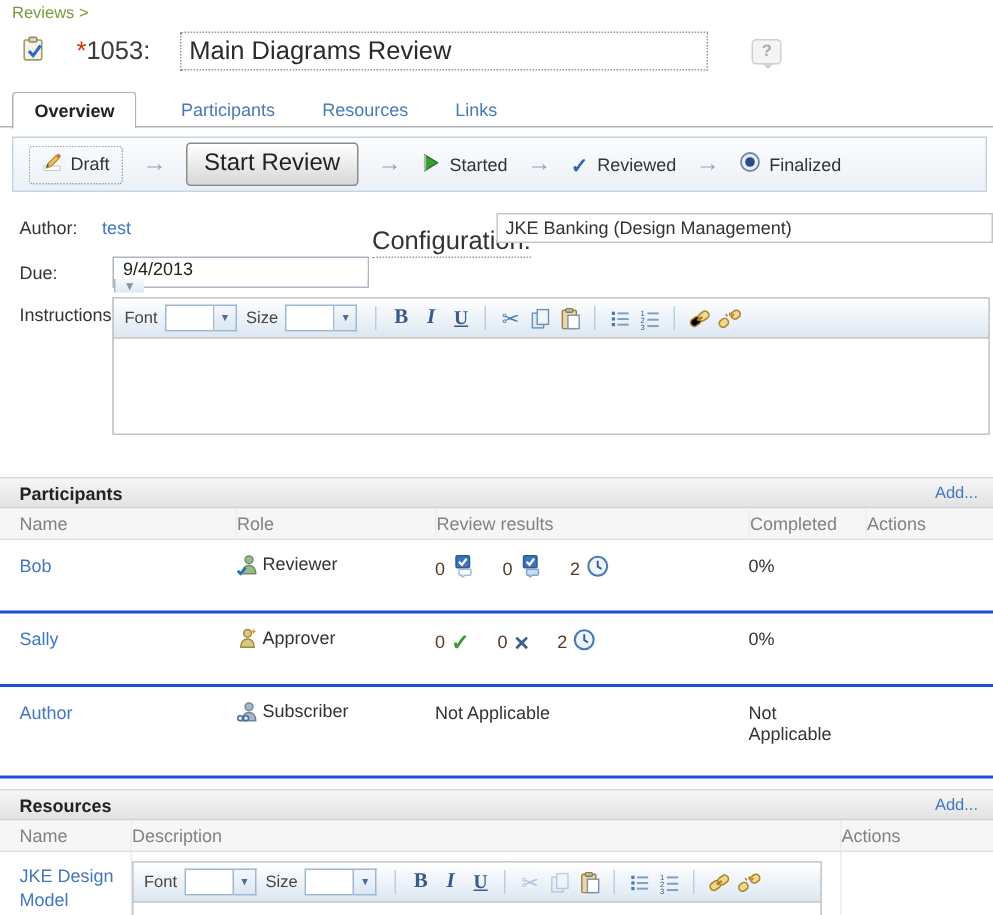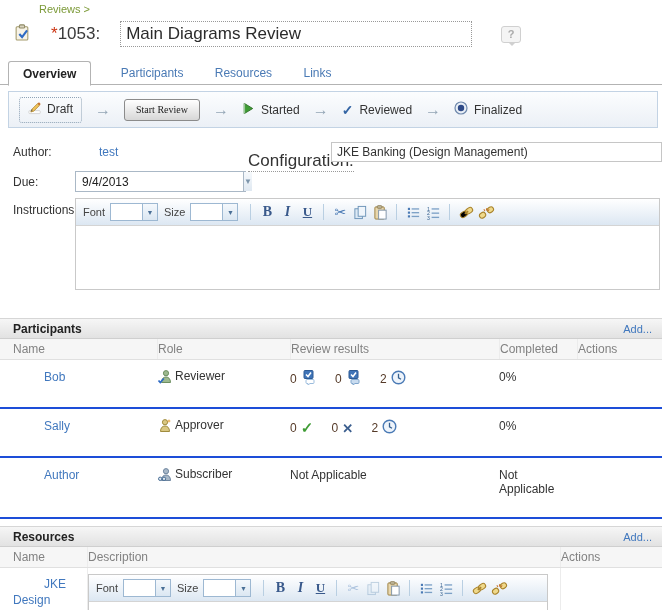--- a/index.html
+++ b/index.html
@@ -36,33 +36,33 @@
 
   
   .workflow {
     margin:6px 4px 0 8px; height:37px; border:1px solid #c3d3e4;
     background:linear-gradient(#fcfdfe,#ebf0f6); display:flex; align-items:center; padding:12px 10px;
   }
   .wf-arrow { color:#93a5b5; font-size:16px; margin:0 13px; font-weight:bold; }
   .draft-btn { display:inline-flex; align-items:center; gap:5px; border:1px dotted #8fa3b6; border-radius:3px;
     padding:3px 8px 4px; font-size:12px; color:#333; background:transparent; cursor:pointer; }
   .start-review-btn { border:1px solid #8b8b8b; border-radius:3px; background:linear-gradient(#ffffff,#d7d7d7);
-    padding:4px 11px 5px; font-size:10px; color:#222; cursor:pointer; font-family:Liberation Serif, serif; }
+    padding:4px 11px 5px; font-size:16px; color:#222; cursor:pointer; font-family:Liberation Sans, sans-serif; }
   .wf-state { display:inline-flex; align-items:center; gap:6px; font-size:12px; color:#333; }
   .check-glyph { color:#3465a4; font-size:14px; font-weight:bold; }
 
   
   .form { position:relative; margin-top:13px; height:163px; }
   .lbl { position:absolute; left:13px; font-size:12px; color:#333; }
-  .link { color:#4178be; cursor:pointer;margin-left:31px; }
+  .link { color:#4178be; cursor:pointer; }
   .config-lbl { position:absolute; left:248px; top:10px; font-size:17px; color:#333; border-bottom:1px dotted #999; cursor:help; }
   .config-input { position:absolute; left:331px; top:1px; width:331px; height:20px; border:1px solid #c6c6c6;
     font-family:"Liberation Sans",sans-serif; font-size:12px; color:#333; padding:0 5px; }
   .due-combo { position:absolute; left:75px; top:30px; width:171px; height:21px; border:1px solid #aab8c6;
-    background:#fff; display:flex; }
+    background:#fff; display:flex;flex-direction:column; }
   .due-combo input { flex:1; border:none; outline:none; font-family:"Liberation Sans",sans-serif;
     font-size:12px; color:#222; padding:0 6px; }
   .combo-btn { width:20px; border-left:1px solid #aab8c6; background:linear-gradient(#f6f9fc,#dfe8f1);
     color:#7d95ab; font-size:8px; display:flex; align-items:center; justify-content:center; cursor:pointer; }
 
   
   .ed { border:1px solid #c9c9c9; background:#a3a3a3; }
   .ed-toolbar { height:27px; background:linear-gradient(#ffffff,#dce7f2); border-bottom:1px solid #d4d4d4;
     display:flex; align-items:center; padding:0 7px; font-size:11px; color:#444; }
   .ed-body { background:#fff; }

